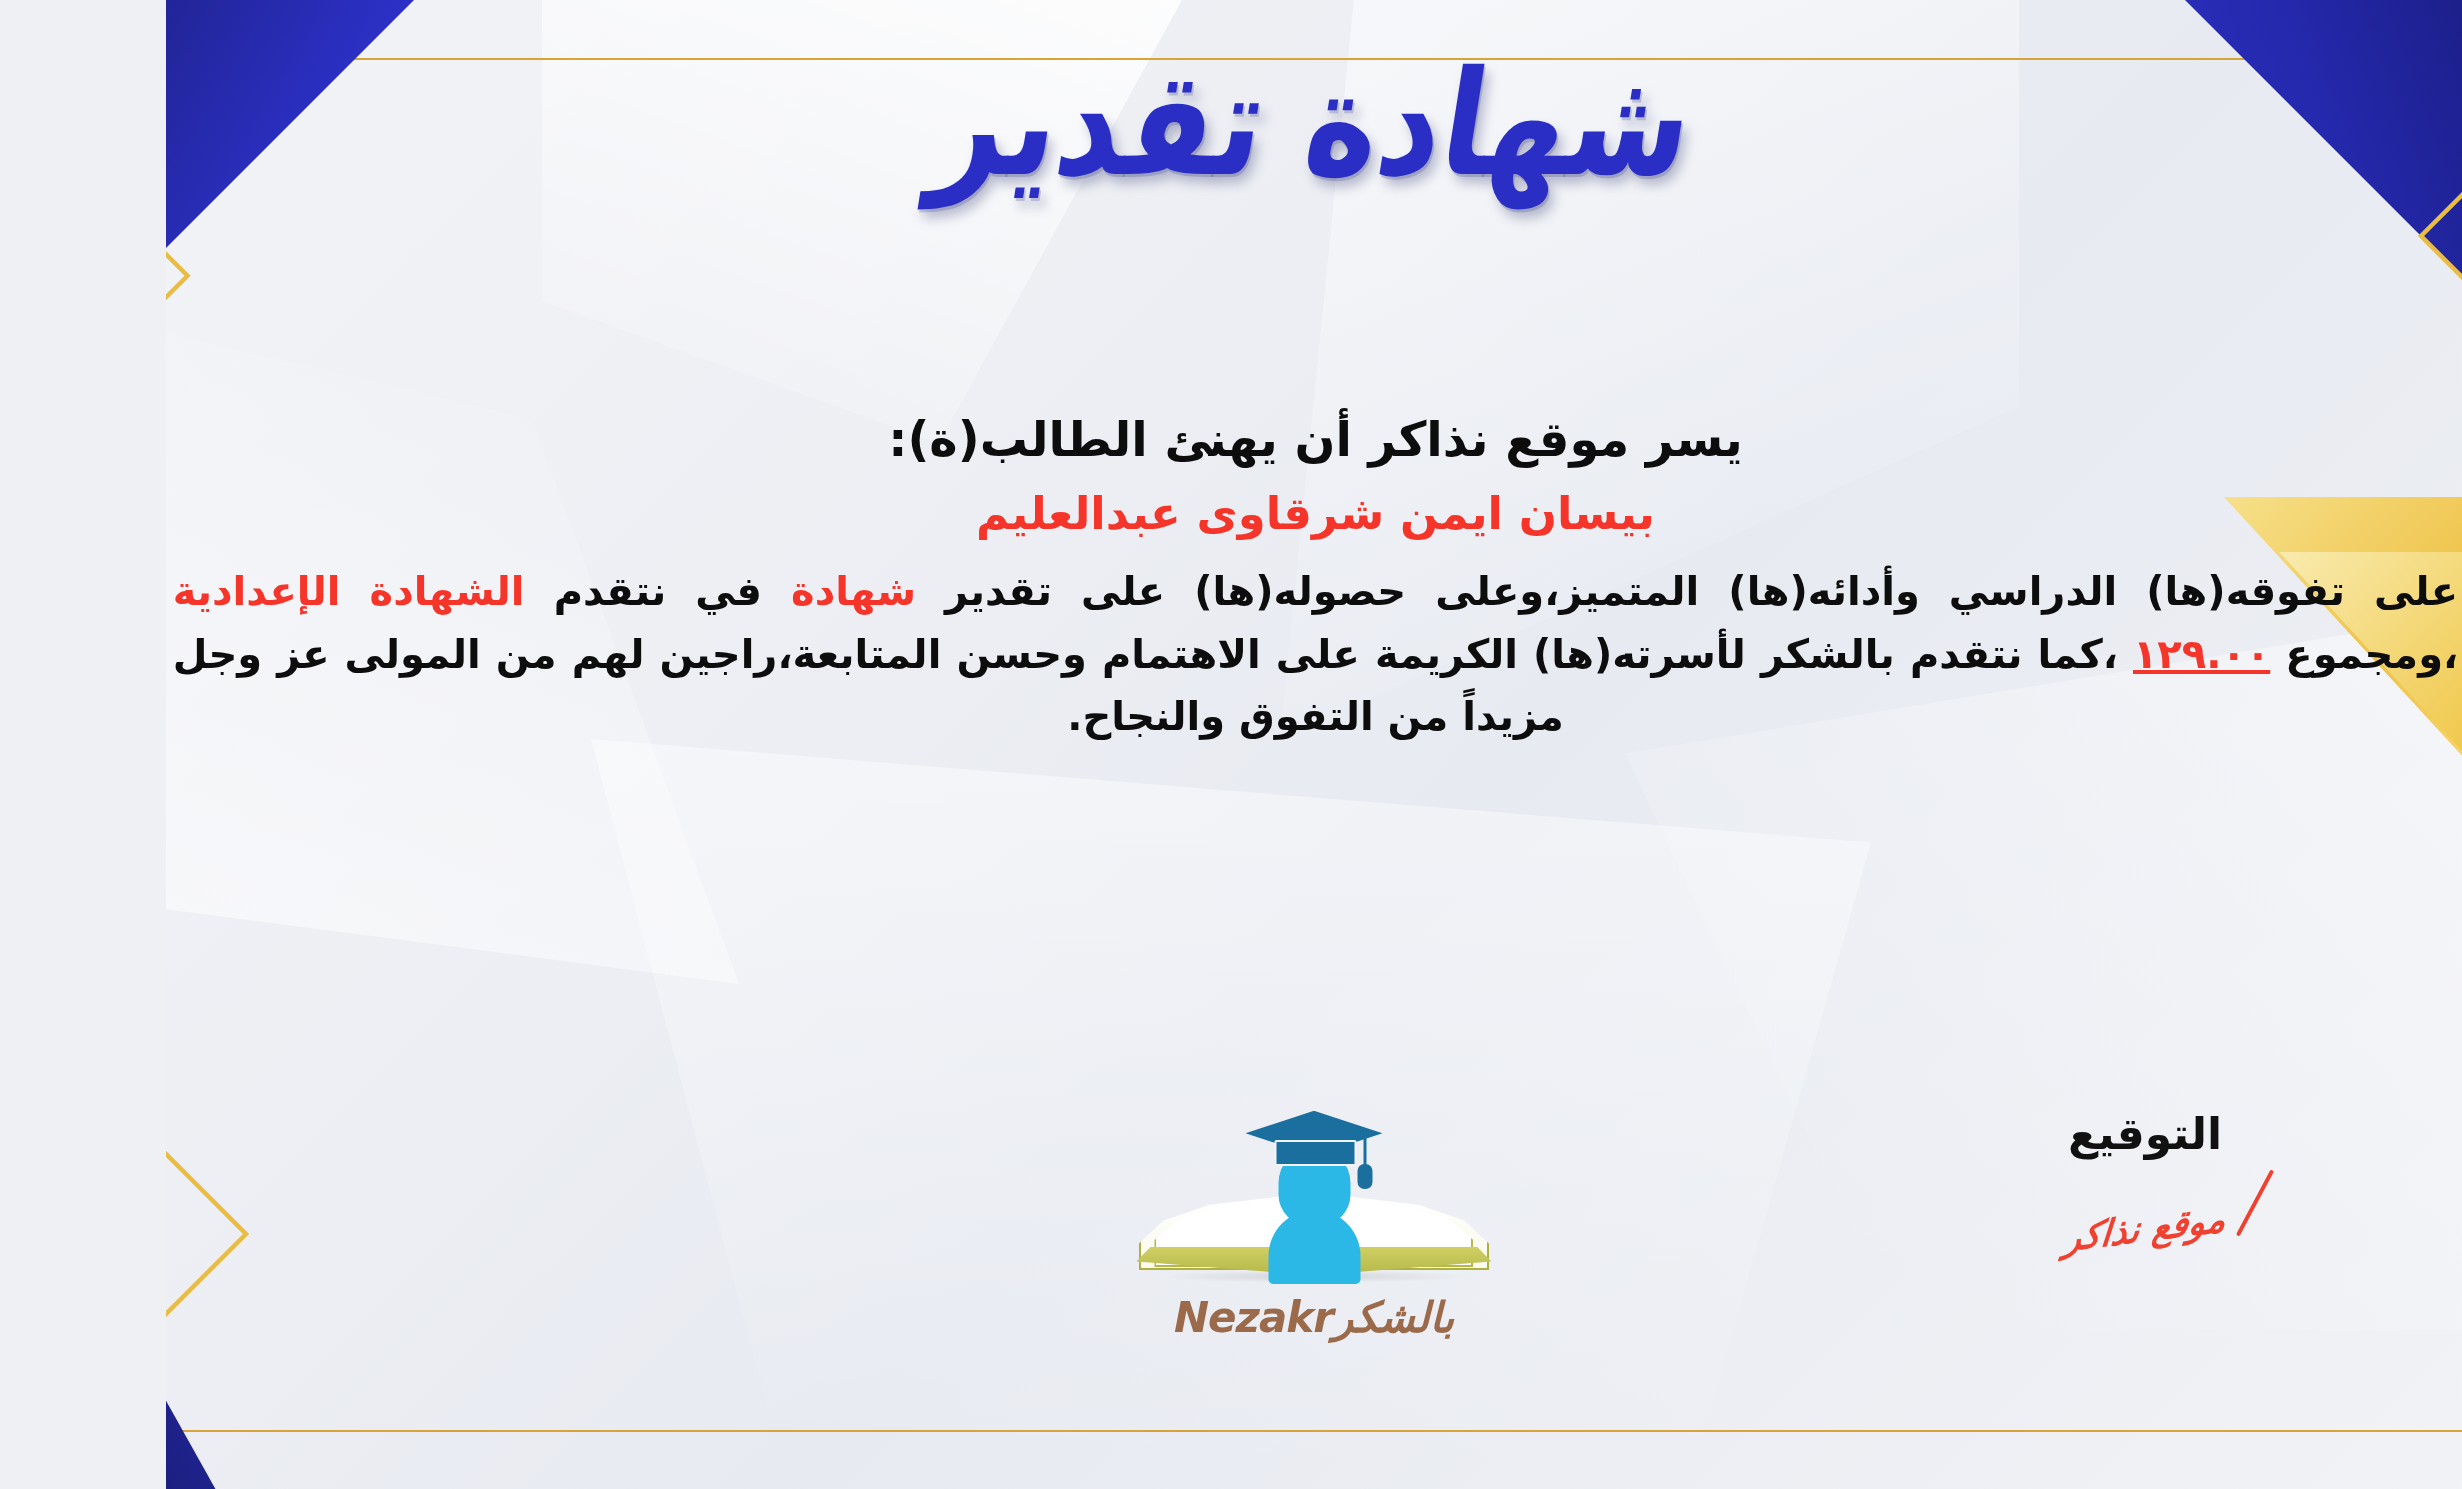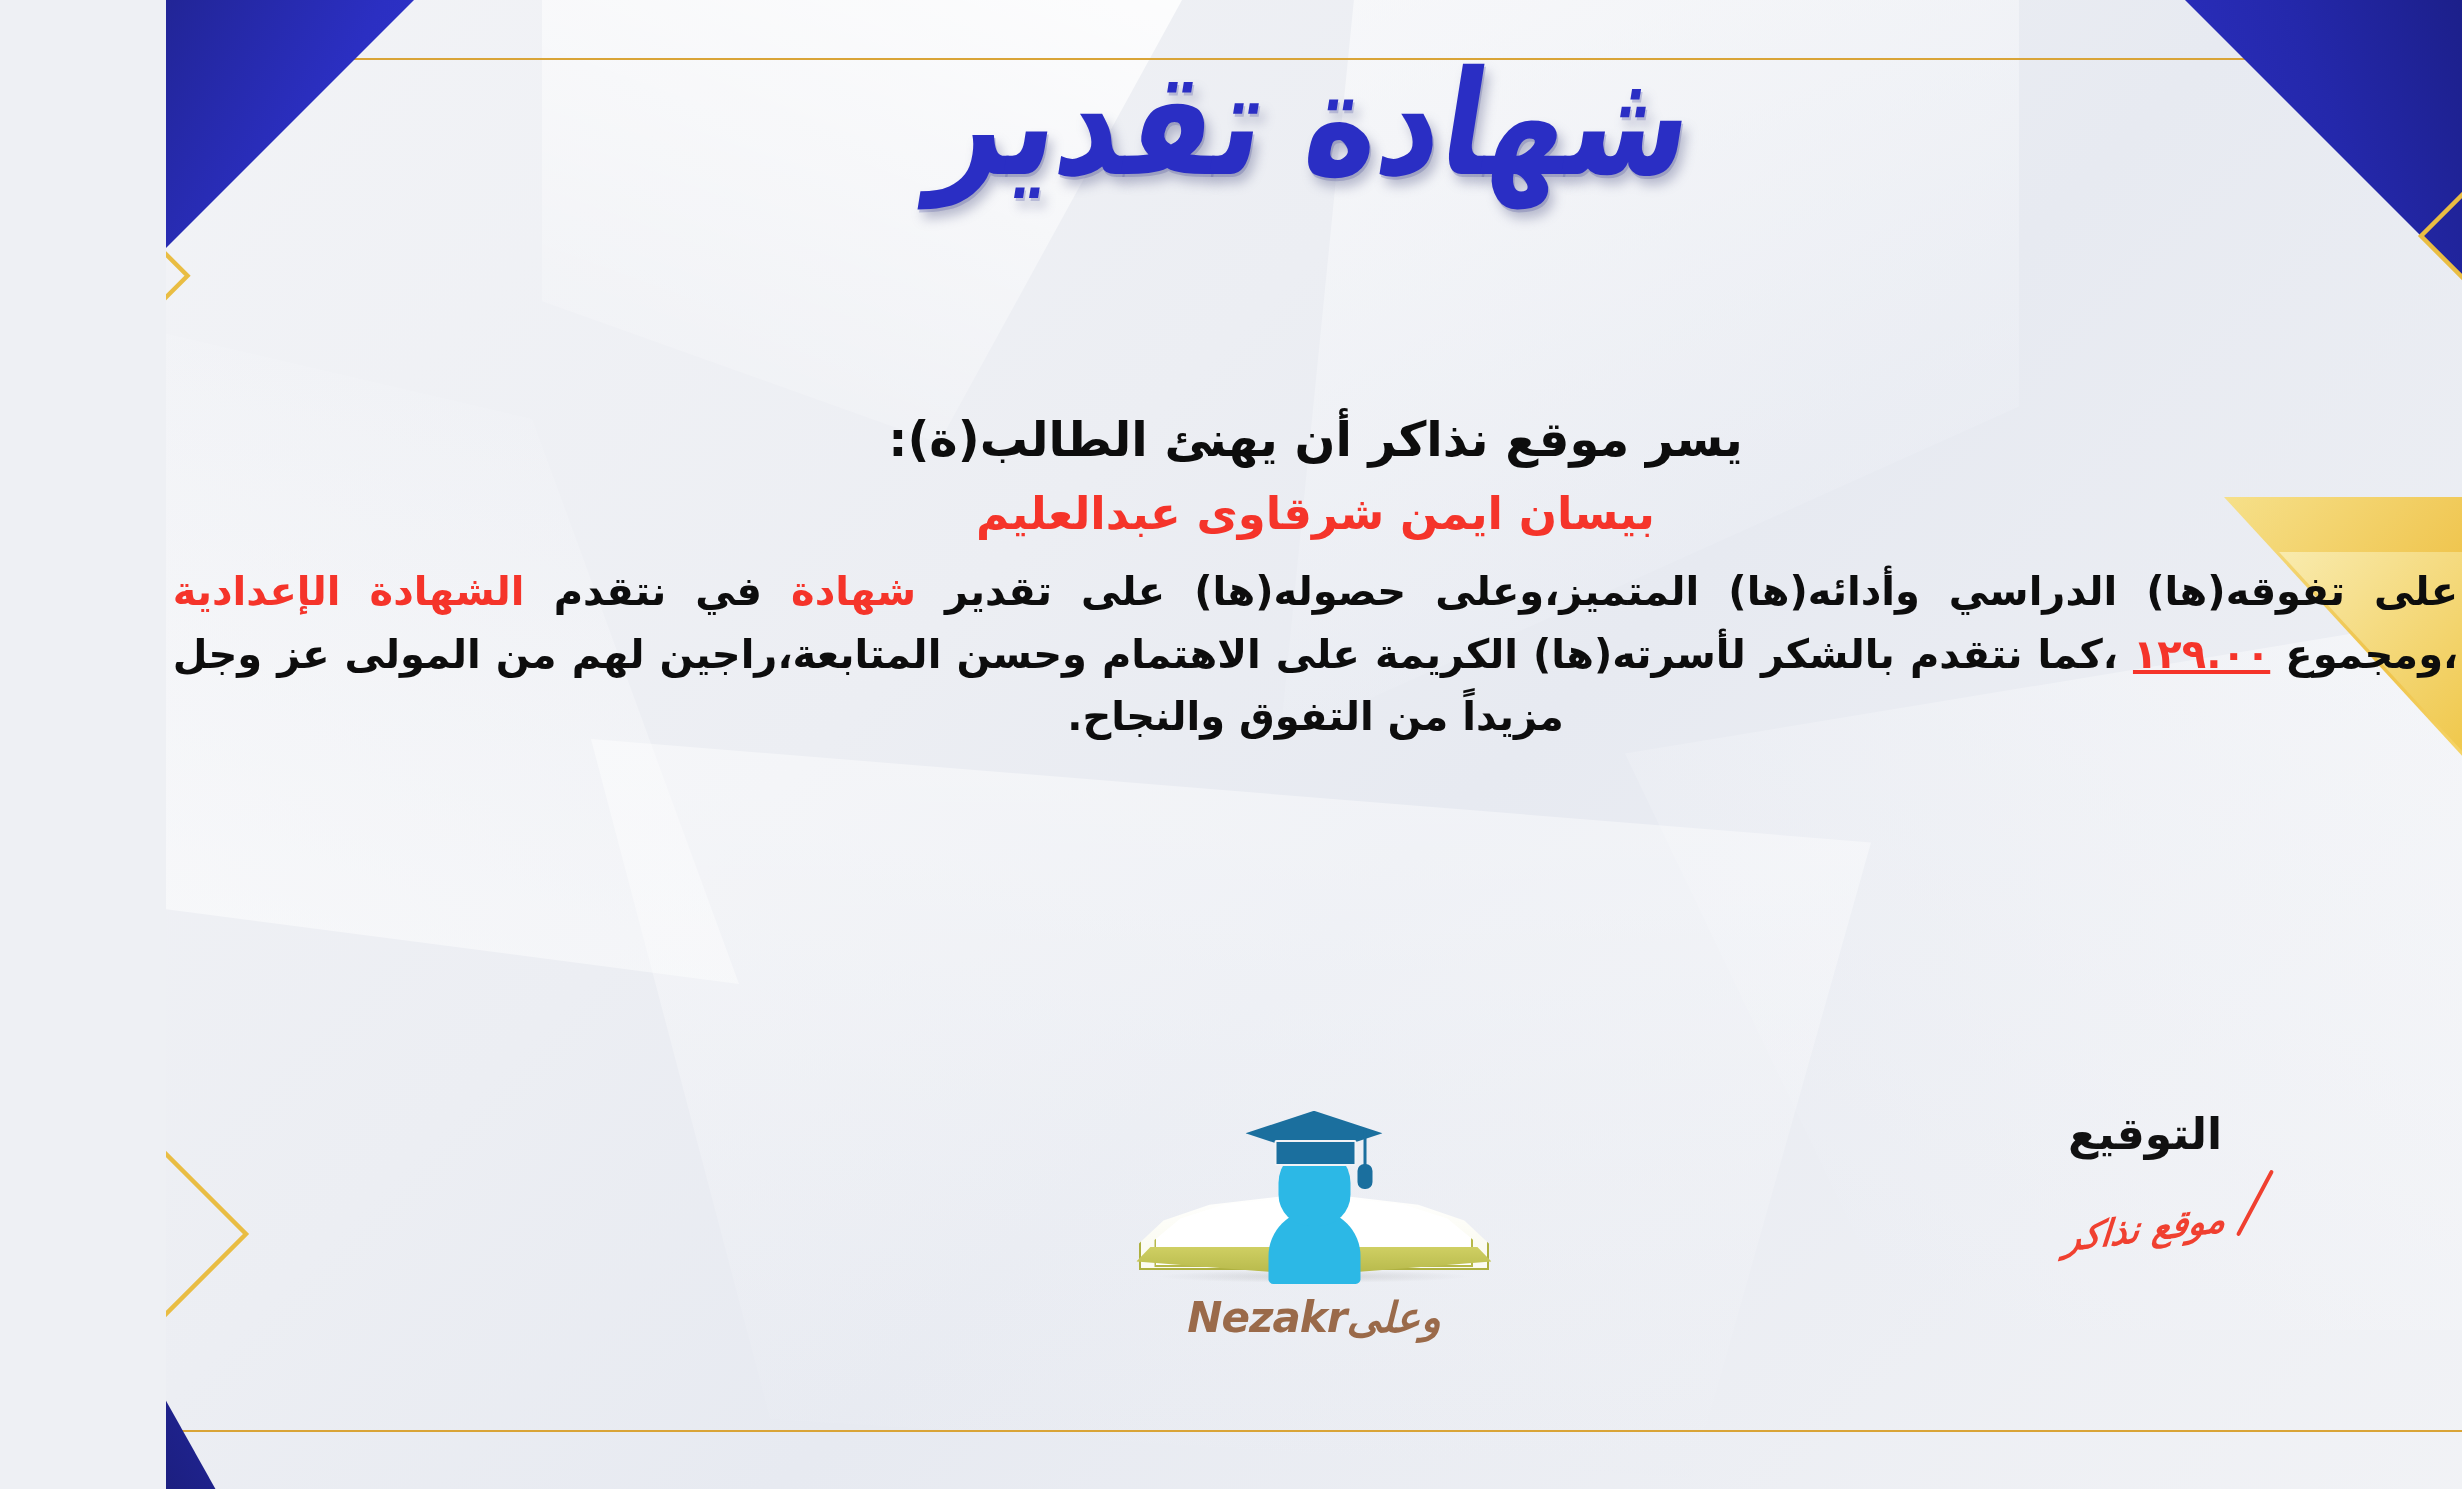--- a/index.html
+++ b/index.html
@@ -385,18 +385,18 @@
         <div class="grad-head"></div>
         <div class="mortar-top"></div>
         <div class="mortar-band"></div>
         <div class="tassel-cord"></div>
         <div class="tassel-knot"></div>
       </div>
 
     </div>
 
     <div class="logo-text">
-      <span>وعلى</span><span class="lat">Nezakr</span>
+      <span>بالشكر</span><span class="lat">Nezakr</span>
     </div>
   </div>
 
 </div>
 
 
 </body></html>

